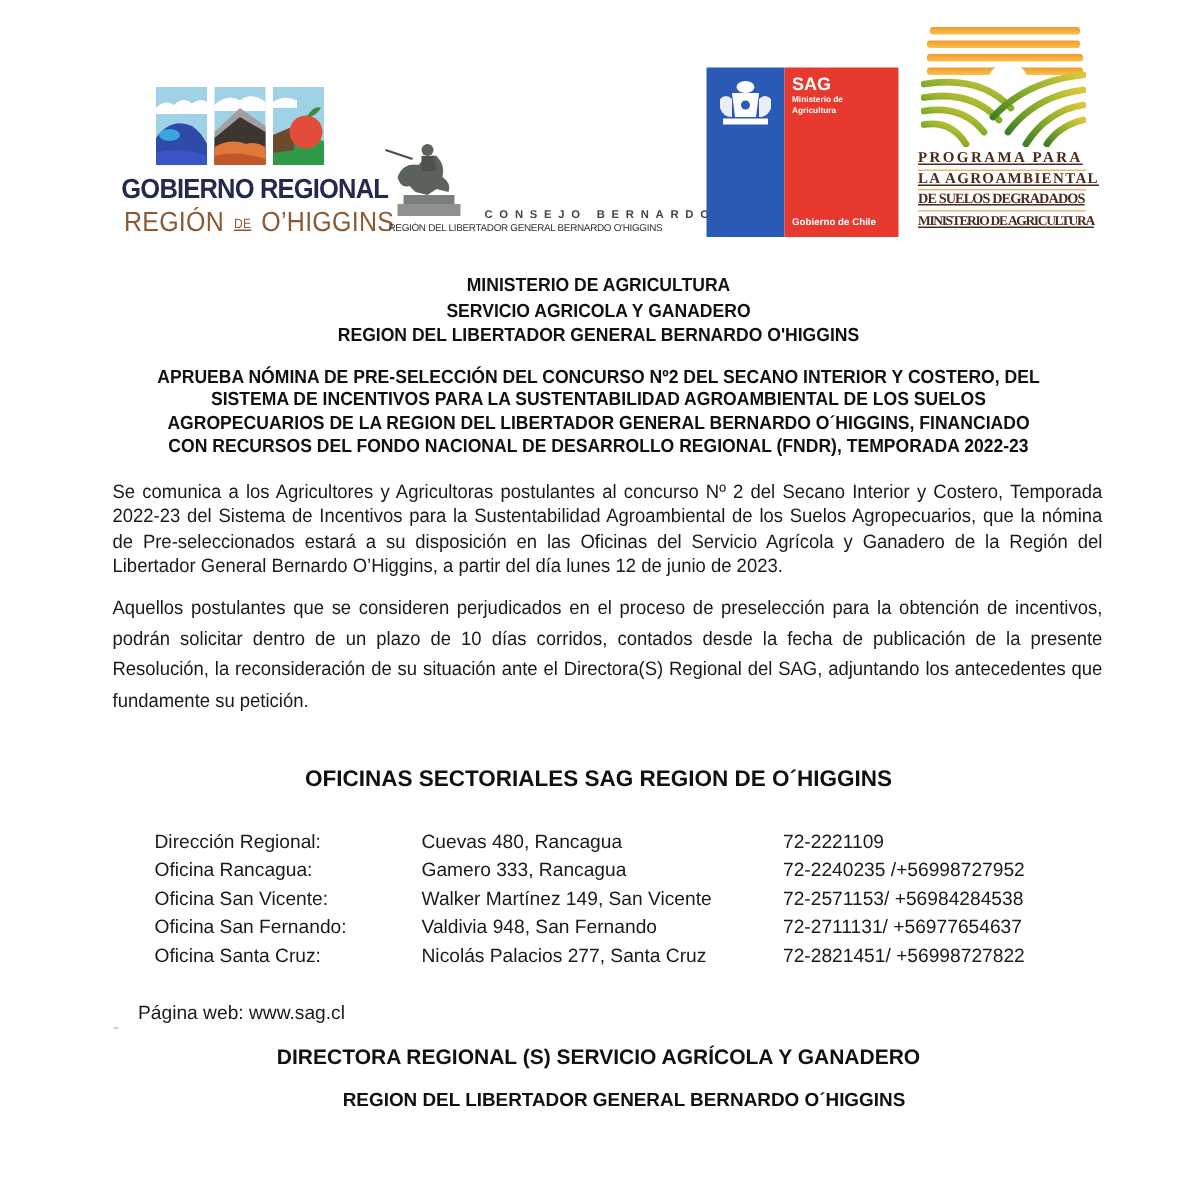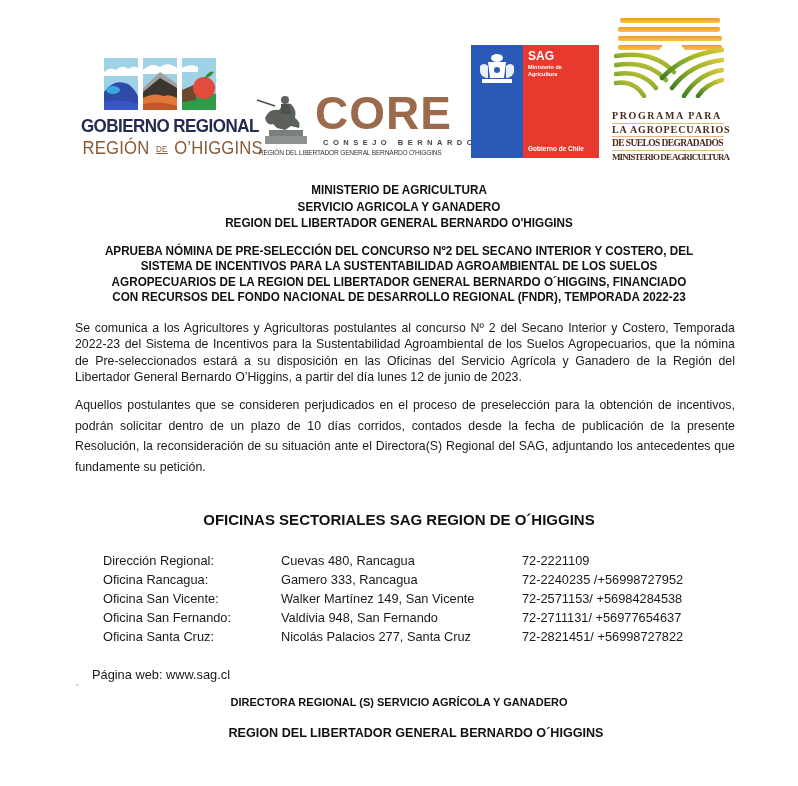--- a/index.html
+++ b/index.html
@@ -37,23 +37,23 @@
     .sag-blue { position: absolute; left: 0; top: 0; width: 52px; height: 113px; background: #2a5ab5; }
     .sag-red  { position: absolute; left: 52px; top: 0; width: 76px; height: 113px; background: #e8392f; }
     .sag-crest { position: absolute; left: 5px; top: 7px; width: 42px; height: 34px; }
     .sag-title { position: absolute; left: 57px; top: 4px; color: #fff; font-weight: bold; font-size: 12px; }
     .sag-min { position: absolute; left: 57px; top: 19px; color: #fff; font-size: 5.5px; line-height: 7px; font-weight: bold; }
     .sag-gob { position: absolute; left: 57px; top: 100px; color: #fff; font-size: 6.5px; font-weight: bold; white-space: nowrap; }
 
     
     #logo-prog { left: 612px; top: 16px; width: 112px; height: 148px; }
     .prog-art { position: absolute; left: 2px; top: 0; width: 110px; height: 82px; }
-    .prog-text { position: absolute; left: 0; top: 94px; width: 112px;
+    .prog-text { position: absolute; left: 0; top: 84px; width: 112px;
                  font-family: "Liberation Serif", serif; font-weight: bold; color: #4a2a1a;
-                 font-size: 10px; line-height: 12.5px; }
+                 font-size: 10px; line-height: 12.5px; text-decoration: underline; }
     .prog-line { display: block; white-space: nowrap; border-bottom: 1px solid #e7b77a; }
     .prog-line.l1 { letter-spacing: 1.6px; }
     .prog-line.l2 { letter-spacing: 0.9px; }
     .prog-line.l3 { letter-spacing: -0.6px; font-size: 9.5px; }
     .prog-line.l4 { letter-spacing: -0.9px; font-size: 9px; border-bottom: none; }
 
     
     .center { position: absolute; left: 0; width: 798px; text-align: center; }
     .hdr { top: 182px; font-weight: bold; font-size: 12.6px; line-height: 16.5px;
            transform: scaleX(0.93); transform-origin: center; }
@@ -69,21 +69,21 @@
     .offices { position: absolute; left: 103px; top: 553px; font-size: 12.8px; color: #1a1a1a; }
     .office-row { position: relative; height: 19px; white-space: nowrap; }
     .office-row span { position: absolute; top: 0; }
     .o-name { left: 0; }
     .o-addr { left: 178px; }
     .o-phone { left: 419px; }
 
     .web { position: absolute; left: 92px; top: 667px; font-size: 12.8px; color: #1a1a1a; }
     .tiny-mark { position: absolute; left: 75px; top: 683px; font-size: 4px; color: #999; }
 
-    .sign1 { top: 696px; font-weight: bold; font-size: 11px; box-sizing: border-box; }
+    .sign1 { top: 696px; font-weight: bold; font-size: 14px; box-sizing: border-box; }
     .sign2 { top: 726px; font-weight: bold; font-size: 12.6px; padding-left: 34px; box-sizing: border-box; }
   </style>
 </head>
 <body>
 
 <div class="logo" id="logo-gore">
   <div class="gore-tiles">
     <svg width="112" height="52" viewBox="0 0 112 52">
 
       <rect x="0" y="0" width="34" height="52" fill="#9fd2e6"></rect>
@@ -119,21 +119,20 @@
   <div class="core-statue">
     <svg width="62" height="60" viewBox="0 0 62 60">
       <path d="M2 12 L20 18" stroke="#4a4f4a" stroke-width="1.5"></path>
       <path d="M10 30 Q14 20 24 22 Q30 14 36 16 Q42 22 40 30 Q46 34 44 40 L36 38 L30 42 L22 40 L18 36 Q12 38 10 30 Z" fill="#5b615b"></path>
       <circle cx="30" cy="12" r="4" fill="#5b615b"></circle>
       <path d="M26 16 L34 16 L36 26 L26 26 Z" fill="#4d524d"></path>
       <rect x="14" y="42" width="34" height="6" fill="#7b7f7b"></rect>
       <rect x="10" y="48" width="42" height="8" fill="#8e928e"></rect>
     </svg>
   </div>
-  <div class="core-word">CORE</div>
   <div class="core-sub">CONSEJO BERNARDO</div>
   <div class="core-region">REGIÓN DEL LIBERTADOR GENERAL BERNARDO O'HIGGINS</div>
 </div>
 
 <div class="logo" id="logo-sag">
   <div class="sag-blue"></div>
   <div class="sag-red"></div>
   <div class="sag-crest">
     <svg width="42" height="34" viewBox="0 0 42 34">
       <ellipse cx="21" cy="6" rx="6" ry="4" fill="#ffffff"></ellipse>
@@ -178,21 +177,21 @@
         <path d="M2 67 Q20 64 30 80"></path>
         <path d="M108 34 Q70 38 48 62"></path>
         <path d="M108 44 Q76 48 58 72"></path>
         <path d="M108 54 Q84 58 70 80"></path>
         <path d="M108 64 Q92 68 84 80"></path>
       </g>
     </svg>
   </div>
   <div class="prog-text">
     <span class="prog-line l1">PROGRAMA PARA</span>
-    <span class="prog-line l2">LA AGROPECUARIOS</span>
+    <span class="prog-line l2">LA AGROAMBIENTAL</span>
     <span class="prog-line l3">DE SUELOS DEGRADADOS</span>
     <span class="prog-line l4">MINISTERIO DE AGRICULTURA</span>
   </div>
 </div>
 
 <div class="center hdr">
   <div>MINISTERIO DE AGRICULTURA</div>
   <div>SERVICIO AGRICOLA Y GANADERO</div>
   <div>REGION DEL LIBERTADOR GENERAL BERNARDO O'HIGGINS</div>
 </div>

